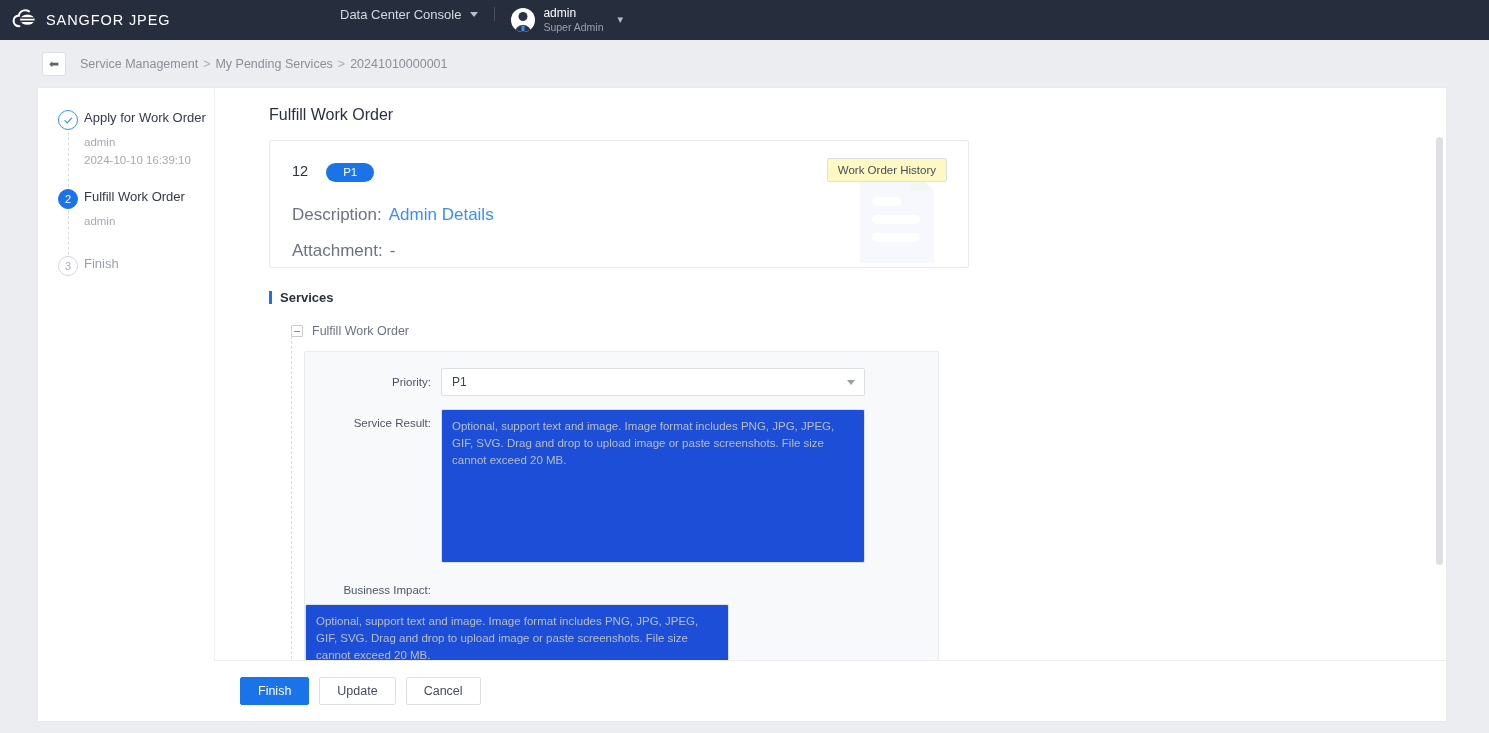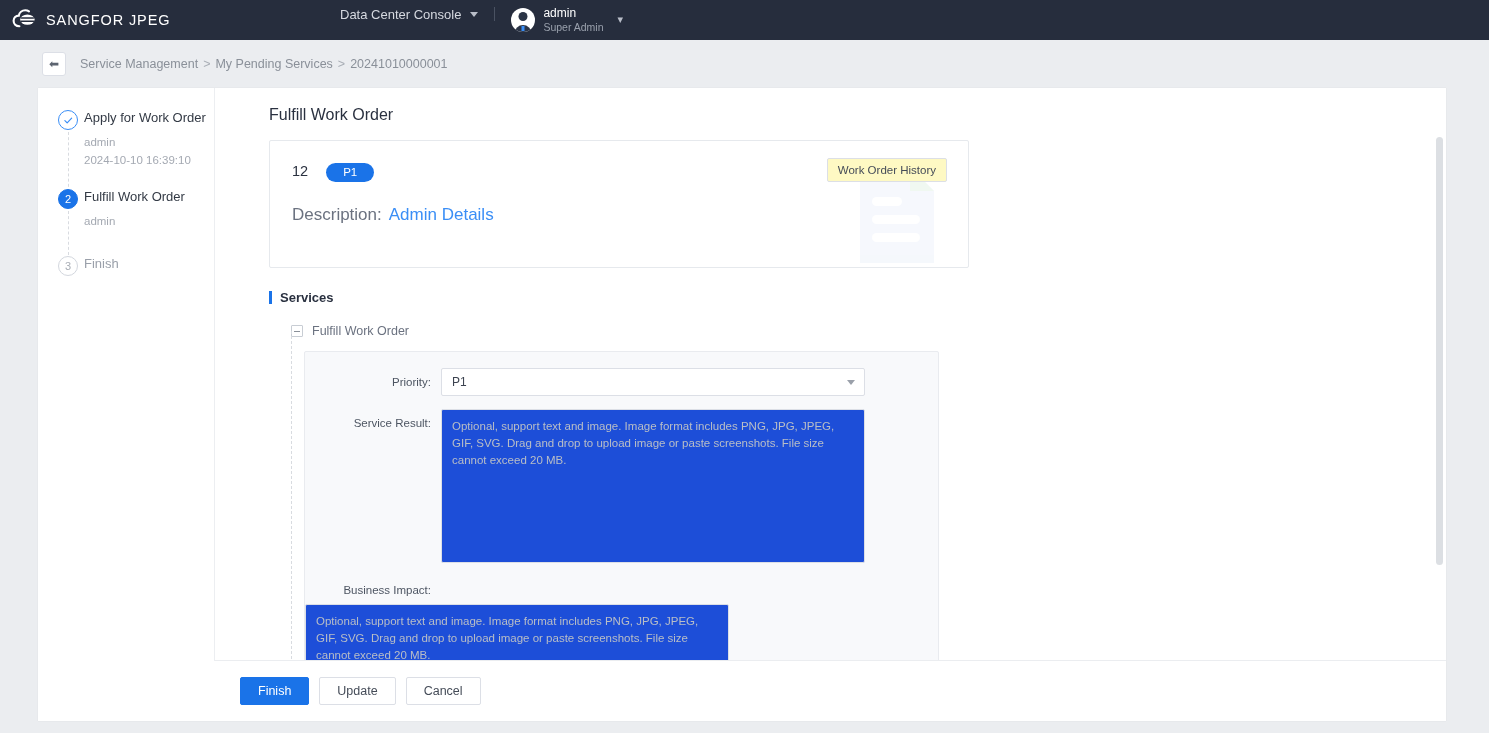--- a/index.html
+++ b/index.html
@@ -381,20 +381,24 @@
         <div class="sum-row1">
           <span class="sum-id">12</span>
           <span class="pill">P1</span>
         </div>
 
         <div class="sum-line l1">
           <span class="sum-label">Description:</span>
           <span class="sum-link">Admin Details</span>
         </div>
 
+        <div class="sum-line l2">
+          <span class="sum-label">Attachment:</span>
+          <span class="sum-val">-</span>
+        </div>
       </div>
 
       <div class="sec-head">
         <span class="sec-bar"></span>
         <span class="sec-title">Services</span>
       </div>
 
       <div class="tree-node">
         <span class="toggle-box"></span>
         <span class="tree-label">Fulfill Work Order</span>

